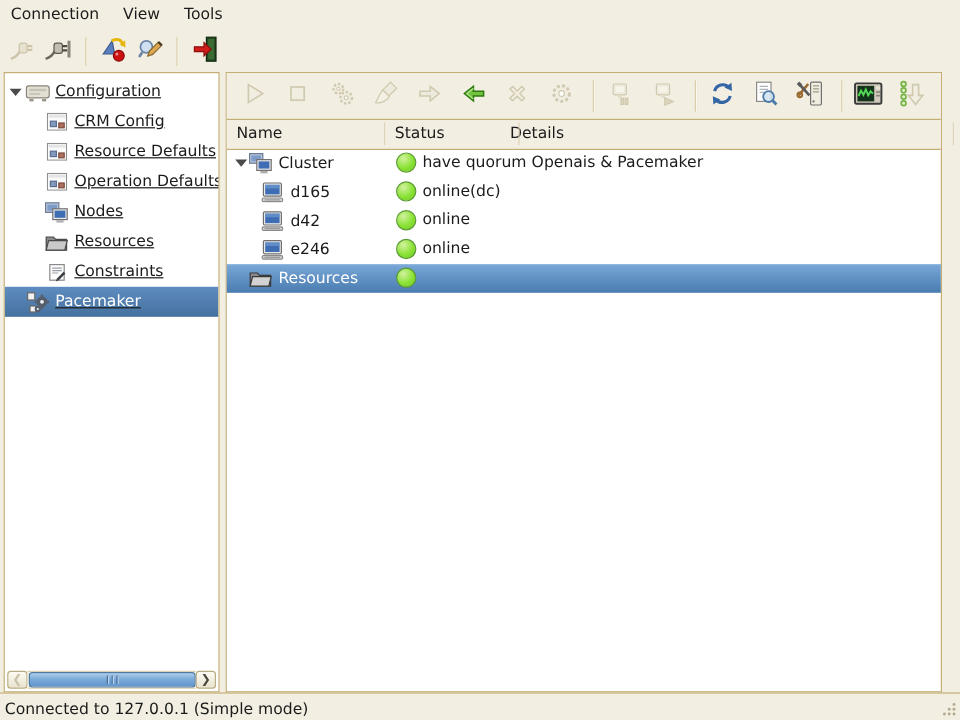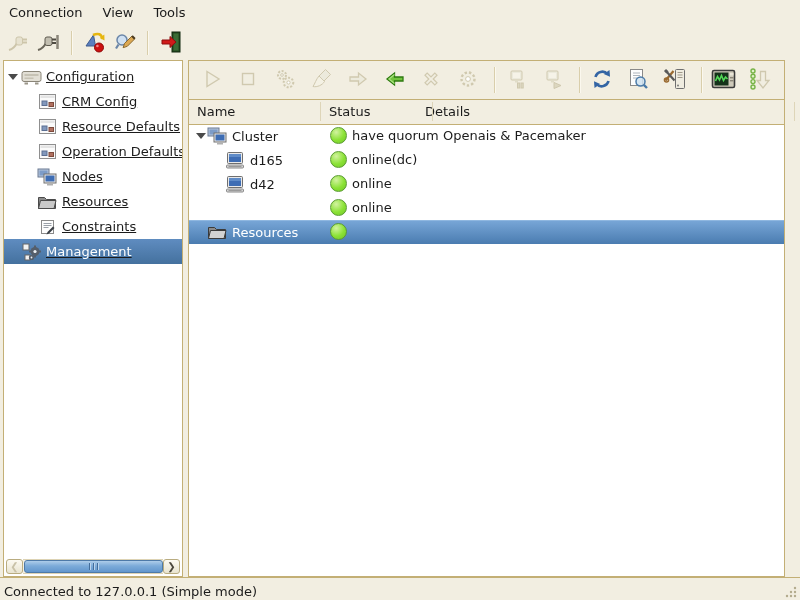--- a/index.html
+++ b/index.html
@@ -37,21 +37,21 @@
   .mg-sep{width:1px;height:26px;background:#d9ceab;border-right:1px solid #fbf8ee;margin:0 8px 0 2px;}
 
   
   .thead{position:absolute;left:0;top:39px;right:0;height:24px;background:#f2eee1;border-bottom:1px solid #c3af75;}
   .th{position:absolute;top:4px;color:#1b1b1b;}
   .th-name{left:8px;} .th-status{left:140px;} .th-details{left:236px;}
   .th-sep{position:absolute;top:2px;height:19px;width:1px;background:#ded5b8;}
   .tbody{position:absolute;left:0;top:63px;right:0;bottom:0;}
   .row{position:relative;height:24px;}
   .row .namecell{position:absolute;left:0;top:0;height:24px;display:flex;align-items:center;padding-left:5px;white-space:nowrap;}
-  .row.child .namecell{padding-left:36px;}
+  .row.child .namecell{padding-left:28px;}
   .rexp{width:13px;flex:0 0 13px;display:flex;justify-content:center;}
   .ricon{width:20px;flex:0 0 20px;display:flex;align-items:center;justify-content:center;margin-right:5px;}
   .dot{position:absolute;left:141px;top:3px;width:15px;height:15px;border-radius:50%;
        background:radial-gradient(circle at 35% 28%,#d2f2a0,#8ae234 55%,#72c52c);border:1px solid #5b9b33;}
   .statcell{position:absolute;left:163px;top:4px;white-space:nowrap;}
   .detcell{position:absolute;left:254px;top:4px;white-space:nowrap;}
   .row.sel{background:linear-gradient(180deg,#79a7d8,#4a7cb0);color:#fff;box-shadow:inset 0 1px 0 #8fb7e0;}
 
   
   .hscroll{position:absolute;left:2px;right:2px;bottom:2px;height:15px;display:flex;align-items:stretch;}
@@ -233,21 +233,21 @@
               <circle cx="13" cy="8.5" r="4.5" fill="#555e6a"></circle>
               <circle cx="13" cy="8.5" r="1.6" fill="#eef2f6"></circle>
               <rect x="12" y="2.5" width="2" height="2" fill="#555e6a"></rect>
               <rect x="12" y="12.5" width="2" height="2" fill="#555e6a"></rect>
               <rect x="7" y="7.5" width="2" height="2" fill="#555e6a"></rect>
               <rect x="17" y="7.5" width="2" height="2" fill="#555e6a"></rect>
               <circle cx="9.5" cy="14.5" r="2.6" fill="#555e6a"></circle>
               <circle cx="9.5" cy="14.5" r="0.9" fill="#eef2f6"></circle>
             </svg>
         </span>
-        <span>Management</span>
+        <span>Pacemaker</span>
       </div>
 
     </div>
 
     <div class="hscroll">
       <div class="sbtn dis">❮</div>
       <div class="strack">
         <div class="sthumb">
           <span class="grip"></span>
             <span class="grip"></span>
@@ -445,20 +445,32 @@
               </svg>
           </span>
           <span>d42</span>
         </span>
         <span class="dot"></span>
         <span class="statcell">online</span>
         <span class="detcell"></span>
       </div>
 
       <div class="row child">
+        <span class="namecell">
+          <span class="ricon">
+            <svg width="20" height="18">
+                <rect x="2.5" y="1.5" width="15" height="11" rx="1" fill="#e9e9e9" stroke="#6f6f6f"></rect>
+                <rect x="4" y="3" width="12" height="8" fill="#3e6db4"></rect>
+                <path d="M4 3h12v3H4z" fill="#6f9ad0" opacity="0.7"></path>
+                <rect x="1.5" y="14" width="17" height="3" rx="1" fill="#d6d6d6" stroke="#8a8a8a"></rect>
+                <path d="M3.5 15.5h13" stroke="#9a9a9a"></path>
+              </svg>
+          </span>
+          <span>e246</span>
+        </span>
         <span class="dot"></span>
         <span class="statcell">online</span>
         <span class="detcell"></span>
       </div>
 
       <div class="row sel">
         <span class="namecell">
           <span class="rexp"></span>
           <span class="ricon">
             <svg width="20" height="16">

